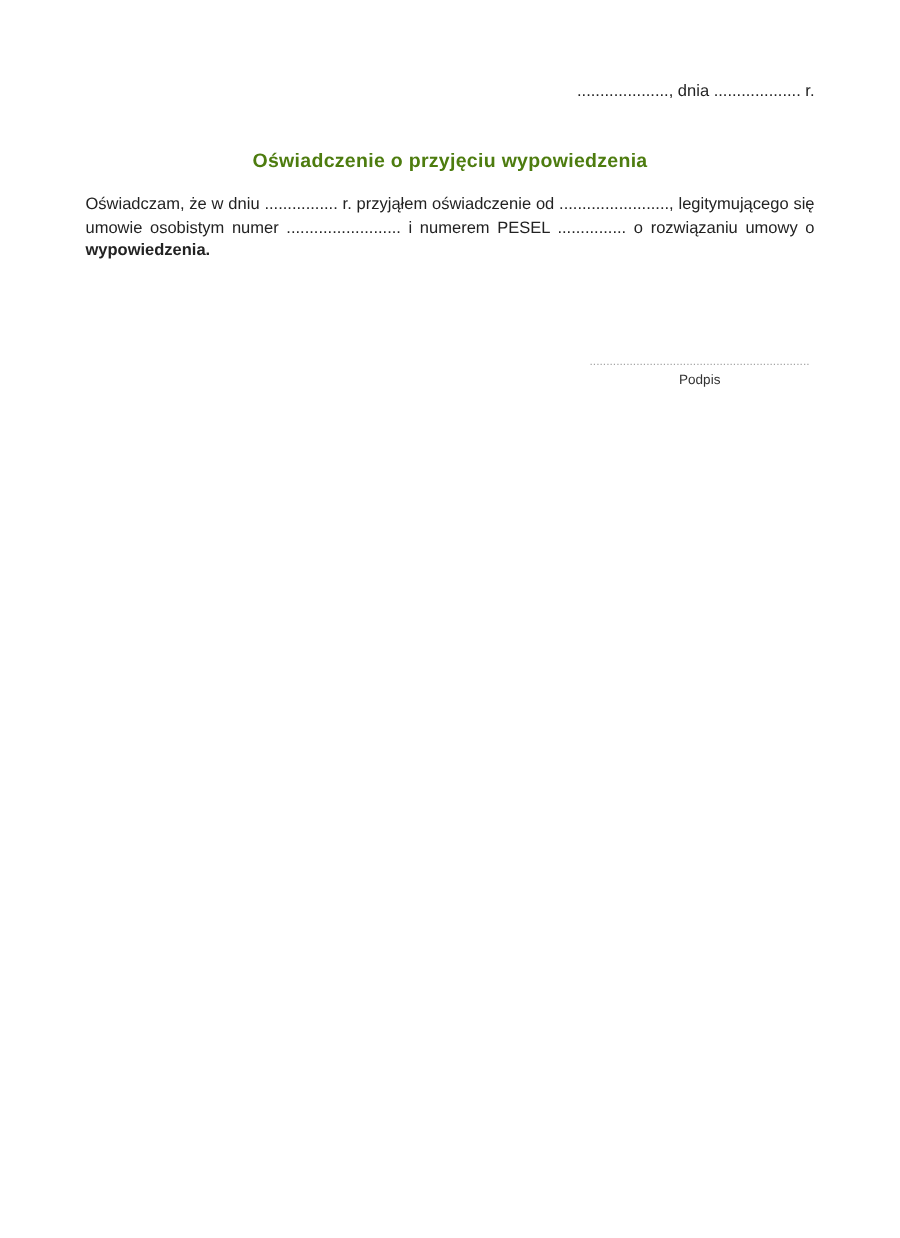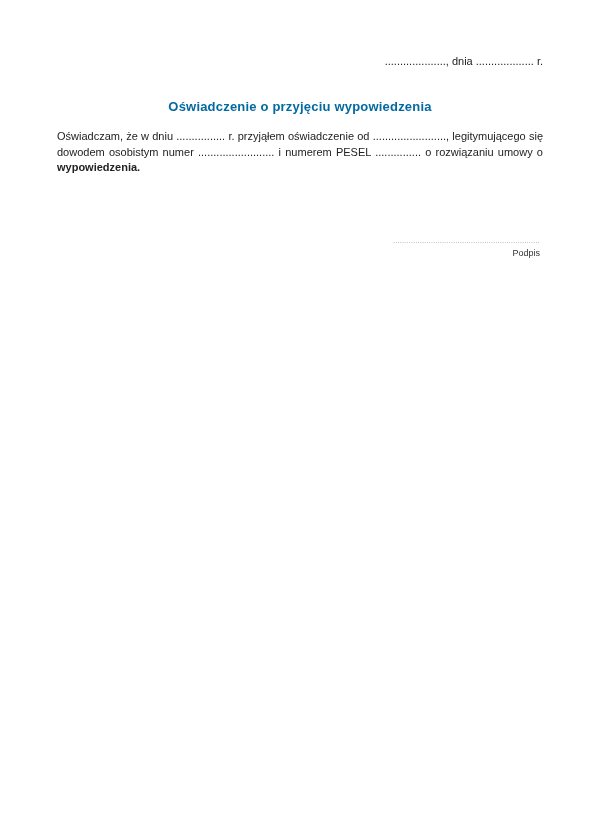--- a/index.html
+++ b/index.html
@@ -27,21 +27,21 @@
   }
   .doc-title {
     position: absolute;
     top: 99px;
     left: 0;
     width: 100%;
     margin: 0;
     text-align: center;
     font-size: 13px;
     font-weight: bold;
-    color: #0369a1;
+    color: #4d7c0f;
     letter-spacing: 0.2px;
   }
   .body-text {
     position: absolute;
     top: 129px;
     left: 57px;
     width: 486px;
     font-size: 11px;
     line-height: 15.5px;
   }
@@ -68,35 +68,34 @@
     color: #a0a0a0;
     white-space: nowrap;
     overflow: hidden;
     letter-spacing: 0;
   }
   .sig-label {
     margin-top: 3px;
     font-size: 9px;
     line-height: 10px;
     color: #333333;
-    text-align: right;
   }
 </style>
 </head>
 <body>
 
 <div class="page">
 
   <div class="date-line">...................., dnia ................... r.</div>
 
   <h1 class="doc-title">Oświadczenie o przyjęciu wypowiedzenia</h1>
 
   <div class="body-text">
     <div class="jline">Oświadczam, że w dniu ................ r. przyjąłem oświadczenie od ........................, legitymującego się</div>
-    <div class="jline">dowodem osobistym numer ......................... i numerem PESEL ............... o rozwiązaniu umowy o</div>
+    <div class="jline">umowie osobistym numer ......................... i numerem PESEL ............... o rozwiązaniu umowy o</div>
     <div class="lline">wypowiedzenia.</div>
   </div>
 
   <div class="signature">
     <div class="sig-dots">................................................................................</div>
     <div class="sig-label">Podpis</div>
   </div>
 
 </div>
 

